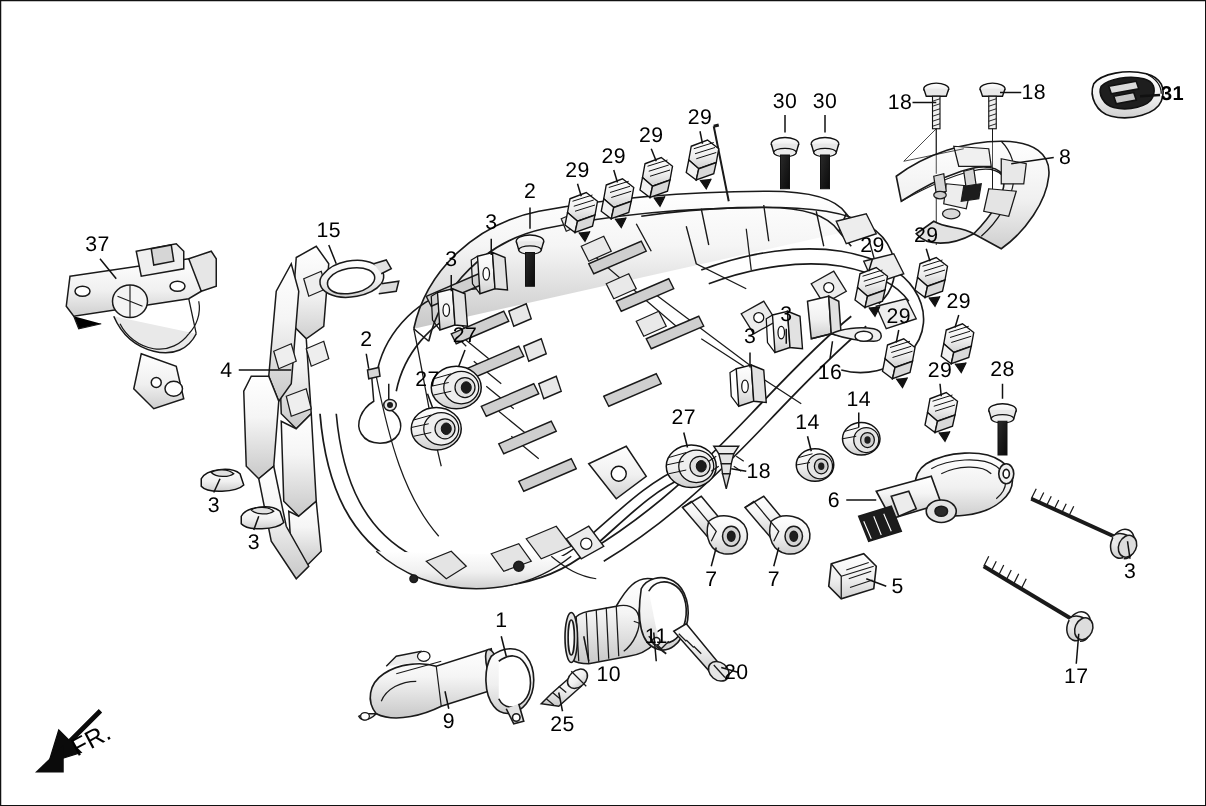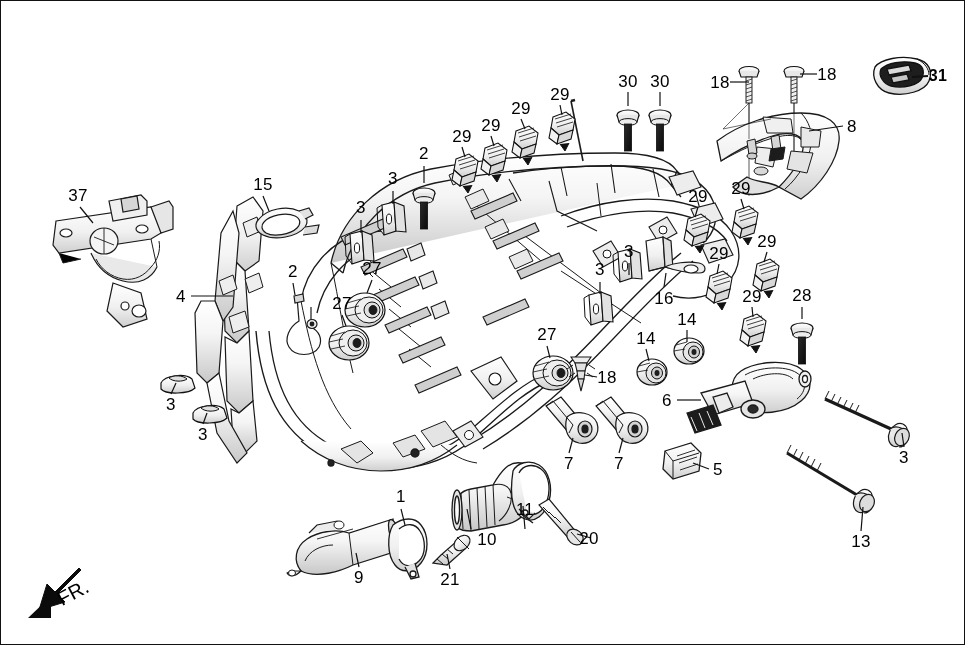--- a/index.html
+++ b/index.html
@@ -573,32 +573,32 @@
       <div class="callout" style="left: 180px; top: 295px;">4</div>
       <div class="callout" style="left: 717px; top: 468px;">5</div>
       <div class="callout" style="left: 666px; top: 399px;">6</div>
       <div class="callout" style="left: 568px; top: 462px;">7</div>
       <div class="callout" style="left: 618px; top: 462px;">7</div>
       <div class="callout" style="left: 851px; top: 125px;">8</div>
       <div class="callout" style="left: 358px; top: 576px;">9</div>
       <div class="callout" style="left: 486px; top: 538px;">10</div>
       <div class="callout" style="left: 524px; top: 508px;">11</div>
       <div class="callout" style="left: 292px; top: 270px;">2</div>
-      <div class="callout" style="left: 860px; top: 540px;">13</div>
+      <div class="callout" style="left: 860px; top: 540px;">17</div>
       <div class="callout" style="left: 645px; top: 337px;">14</div>
       <div class="callout" style="left: 686px; top: 318px;">14</div>
       <div class="callout" style="left: 262px; top: 183px;">15</div>
       <div class="callout" style="left: 663px; top: 297px;">16</div>
       <div class="callout" style="left: 903px; top: 456px;">3</div>
       <div class="callout" style="left: 719px; top: 81px;">18</div>
       <div class="callout" style="left: 826px; top: 73px;">18</div>
       <div class="callout" style="left: 606px; top: 376px;">18</div>
       <div class="callout" style="left: 588px; top: 537px;">20</div>
       <div class="callout" style="left: 77px; top: 194px;">37</div>
-      <div class="callout" style="left: 449px; top: 578px;">21</div>
+      <div class="callout" style="left: 449px; top: 578px;">25</div>
       <div class="callout" style="left: 371px; top: 267px;">27</div>
       <div class="callout" style="left: 341px; top: 302px;">27</div>
       <div class="callout" style="left: 546px; top: 333px;">27</div>
       <div class="callout" style="left: 801px; top: 294px;">28</div>
       <div class="callout" style="left: 461px; top: 135px;">29</div>
       <div class="callout" style="left: 490px; top: 124px;">29</div>
       <div class="callout" style="left: 520px; top: 107px;">29</div>
       <div class="callout" style="left: 559px; top: 93px;">29</div>
       <div class="callout" style="left: 697px; top: 195px;">29</div>
       <div class="callout" style="left: 740px; top: 187px;">29</div>

